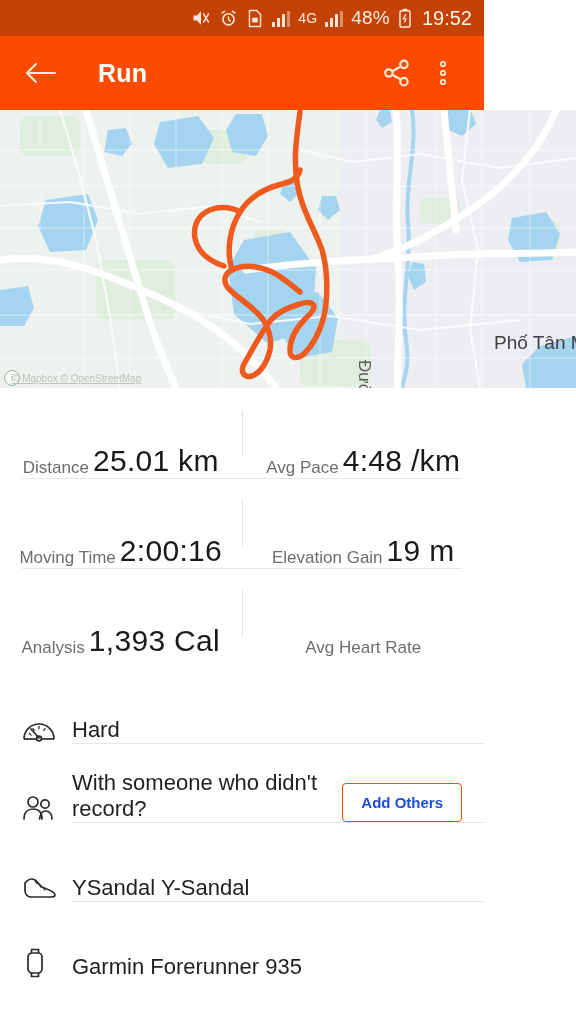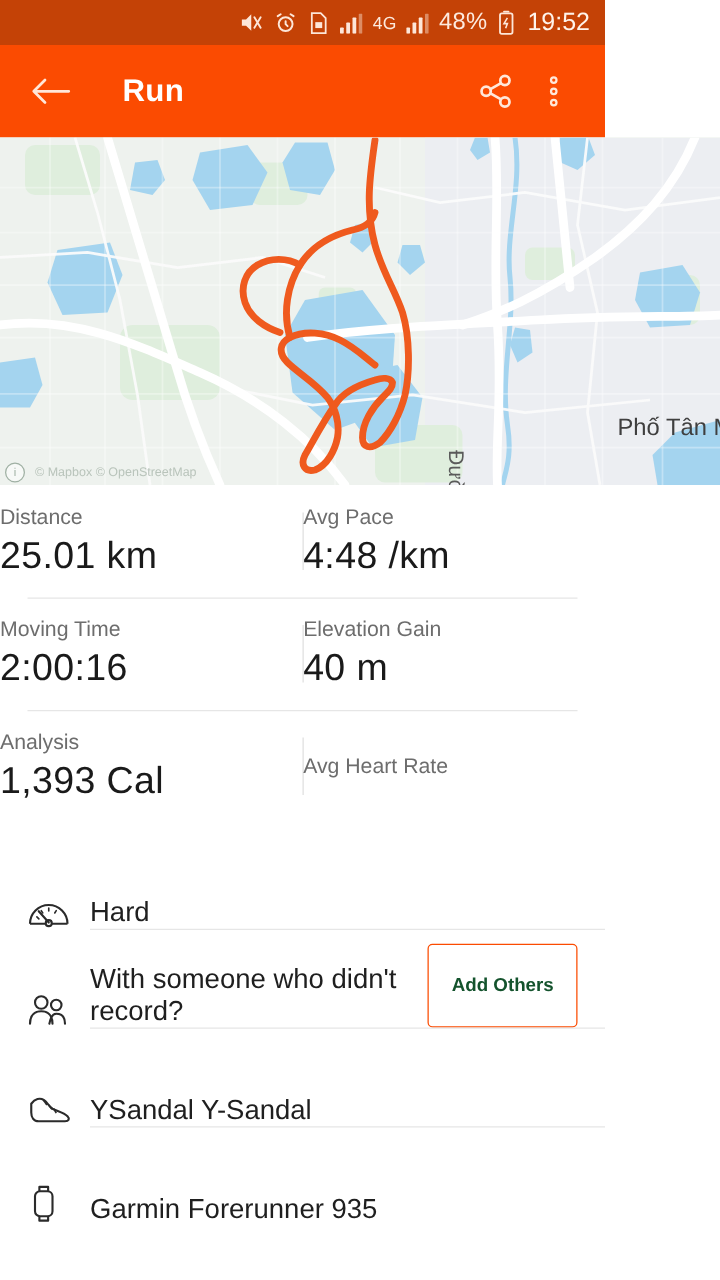--- a/index.html
+++ b/index.html
@@ -41,41 +41,41 @@
   .map-label {
     position:absolute; color:#4a4a4a; font-size:19px;
     font-family:"Liberation Sans", sans-serif; white-space:nowrap;
   }
   .lbl-pho { left:494px; top:222px; font-size:19px; color:#3f3f3f; }
   .lbl-street {
     left:374px; top:250px; transform:rotate(90deg);
     transform-origin:left top; color:#5a5a5a; font-size:17px;
   }
   .map-attrib {
-    position:absolute; left:28px; bottom:4px;
-    font-size:10px; color:#b9c4bb; white-space:nowrap;
+    position:absolute; left:12px; bottom:4px;
+    font-size:10px; color:#b9c4bb; white-space:nowrap;text-decoration:underline;
   }
   .map-badge {
     position:absolute; left:4px; bottom:2px;
     width:16px; height:16px; border-radius:50%;
     border:1.5px solid #9fb0a3; display:flex;
     align-items:center; justify-content:center;
     font-size:9px; color:#9fb0a3; background:rgba(255,255,255,.55);
   }
 
   
   .stats { padding:0 0 6px 0; }
   .stat-row { display:flex; position:relative; height:90px; }
   .stat-row + .stat-row::before {
     content:""; position:absolute; left:22px; right:22px; top:0;
     height:1px; background:#e6e6e6;
   }
   .stat-cell {
-    flex:1; display:flex; flex-direction:column;
-    align-items:flex-start; justify-content:center; gap:4px;
+    flex:1; display:flex; flex-direction:row;
+    align-items:flex-end; justify-content:center; gap:4px;
   }
   .stat-divider {
     width:1px; background:#e0e0e0; margin:22px 0;
   }
   .stat-label { font-size:17px; color:#6d6d6d; }
   .stat-value { font-size:30px; color:#1a1a1a; letter-spacing:.3px; }
 
   
   .cta-wrap { padding:8px 22px 22px; border-bottom:1px solid #e6e6e6; }
   .cta {
@@ -93,22 +93,22 @@
   .row + .row::before {
     content:""; position:absolute; left:72px; right:0; top:0;
     height:1px; background:#e6e6e6;
   }
   .row-icon {
     width:50px; flex:0 0 50px; display:flex;
     align-items:center; justify-content:flex-start;
   }
   .row-label { font-size:22px; color:#1f1f1f; flex:1; }
   .row-action {
-    border:1.5px solid #fb4b01; color:#14532d; background:#fff;
-    border-radius:4px; padding:24px 18px;
+    border:1.5px solid #fb4b01; color:#1d4ed8; background:#fff;
+    border-radius:4px; padding:10px 18px;
     font-size:15px; font-weight:bold;
     font-family:"Liberation Sans", sans-serif; cursor:pointer;
     white-space:nowrap;
   }
 </style>
 </head>
 <body>
 
 <div class="phone">
 
@@ -293,21 +293,21 @@
     </div>
 
     <div class="stat-row">
       <div class="stat-cell">
         <div class="stat-label">Moving Time</div>
         <div class="stat-value">2:00:16</div>
       </div>
       <div class="stat-divider"></div>
       <div class="stat-cell">
         <div class="stat-label">Elevation Gain</div>
-        <div class="stat-value">40 m</div>
+        <div class="stat-value">19 m</div>
       </div>
     </div>
 
     <div class="stat-row">
       <div class="stat-cell">
         <div class="stat-label">Analysis</div>
         <div class="stat-value">1,393 Cal</div>
       </div>
       <div class="stat-divider"></div>
       <div class="stat-cell">

